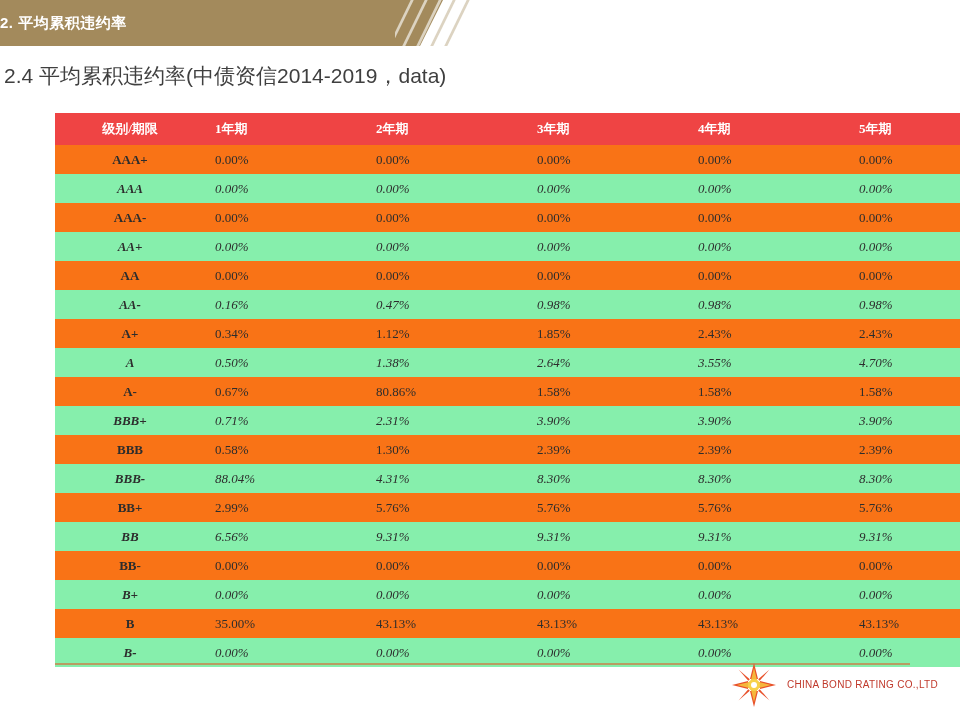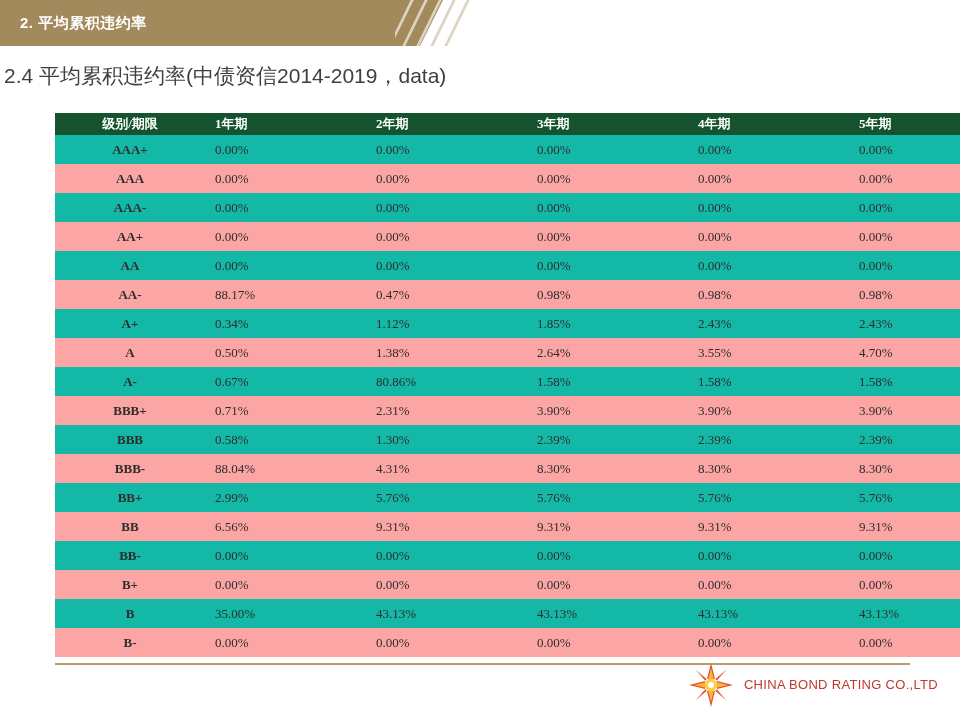--- a/index.html
+++ b/index.html
@@ -33,21 +33,20 @@
     right: -23px;
     width: 0;
     height: 0;
     border-top: 46px solid #a38a5c;
     border-right: 23px solid transparent;
   }
   .header-title {
     color: #ffffff;
     font-size: 15px;
     font-weight: bold;
-    padding-left: 20px;
     letter-spacing: 0.5px;
     z-index: 2;
   }
   .header-stripes {
     position: absolute;
     top: 0;
     left: 395px;
     width: 120px;
     height: 46px;
     overflow: hidden;
@@ -77,25 +76,25 @@
     top: 113px;
     left: 55px;
     width: 855px;
   }
   table.rating-table {
     border-collapse: collapse;
     width: 855px;
     table-layout: fixed;
   }
   table.rating-table thead th {
-    background: #14532d;
+    background: #ef4444;
     color: #ffffff;
     font-size: 13px;
     font-weight: bold;
-    height: 22px;
+    height: 32px;
     text-align: left;
     padding: 0 10px;
     font-family: "Liberation Serif", serif;
   }
   table.rating-table thead th.col-first {
     text-align: center;
     padding: 0;
   }
   table.rating-table tbody td {
     height: 29px;
@@ -103,25 +102,26 @@
     color: #2d2d2d;
     padding: 0 10px;
     font-family: "Liberation Serif", serif;
   }
   table.rating-table tbody td.col-first {
     text-align: center;
     font-weight: bold;
     padding: 0;
   }
   tr.shade td {
-    background: #14b8a6;
+    background: #f97316;
     margin-left: 15px;
   }
   tr.plain td {
-    background: #fca5a5;
+    background: #86efac;
+    font-style: italic;
   }
   .table-bottom-rule {
     position: absolute;
     left: 55px;
     top: 663px;
     width: 855px;
     height: 2px;
     background: #b99c63;
   }
 
@@ -143,21 +143,21 @@
     line-height: 1.15;
   }
   .logo-cn {
     font-size: 16px;
     color: #c0392b;
     font-weight: bold;
     letter-spacing: 0.5px;
     font-family: "Liberation Sans", sans-serif;
   }
   .logo-en {
-    font-size: 13px;
+    font-size: 10px;
     color: #c0392b;
     letter-spacing: 0.3px;
     font-family: "Liberation Sans", sans-serif;
   }
 </style>
 </head>
 <body>
 
 <div class="header-banner">
   <div class="header-title">2. 平均累积违约率</div>
@@ -220,21 +220,21 @@
         <tr class="shade">
           <td class="col-first">AA</td>
           <td>0.00%</td>
           <td>0.00%</td>
           <td>0.00%</td>
           <td>0.00%</td>
           <td>0.00%</td>
         </tr>
         <tr class="plain">
           <td class="col-first">AA-</td>
-          <td>88.17%</td>
+          <td>0.16%</td>
           <td>0.47%</td>
           <td>0.98%</td>
           <td>0.98%</td>
           <td>0.98%</td>
         </tr>
         <tr class="shade">
           <td class="col-first">A+</td>
           <td>0.34%</td>
           <td>1.12%</td>
           <td>1.85%</td>

